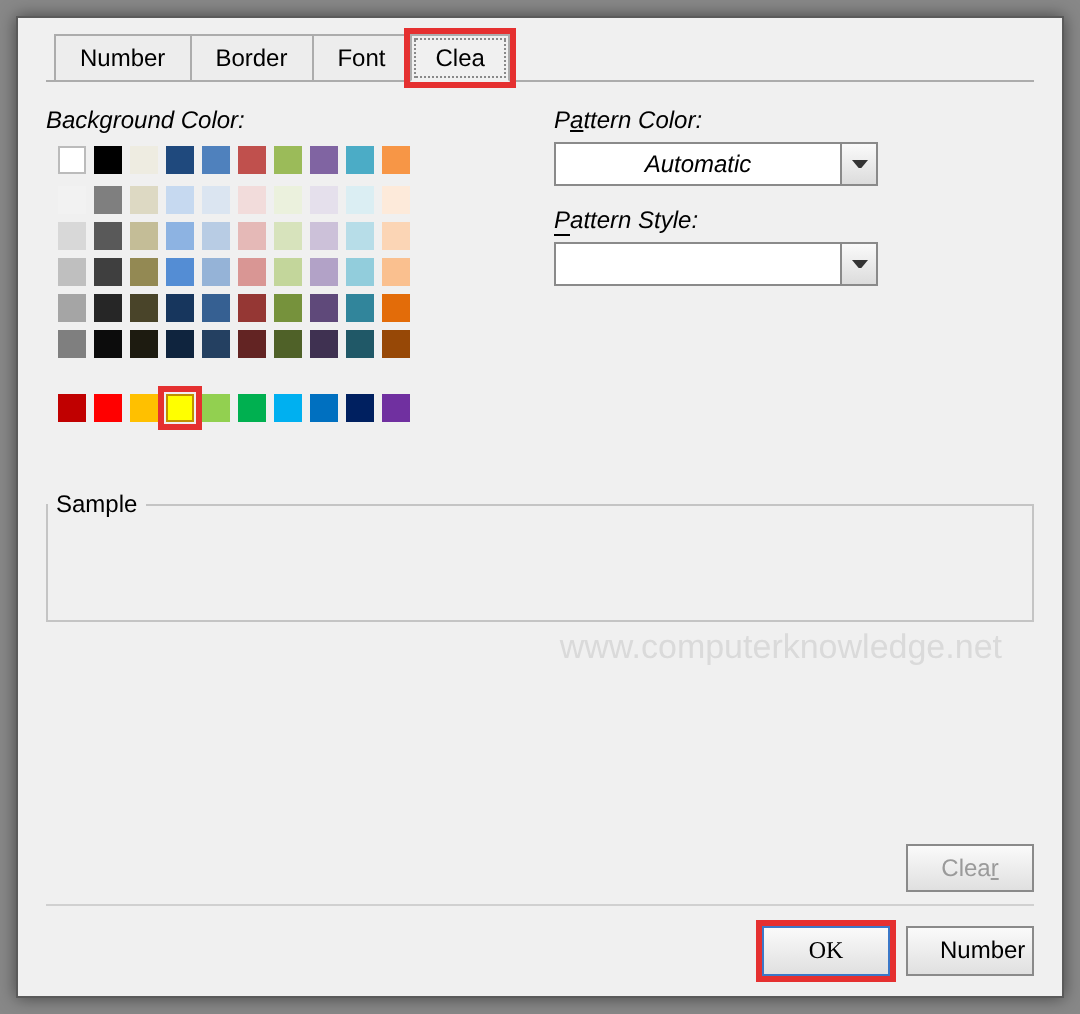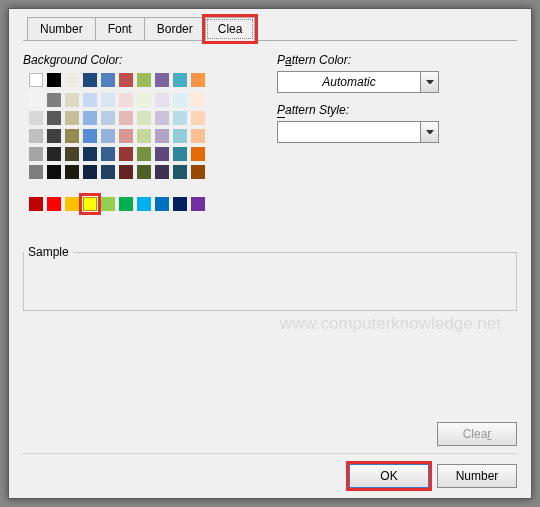--- a/index.html
+++ b/index.html
@@ -129,23 +129,23 @@
   .bottom-bar {
     position: absolute;
     bottom: 10px; right: 14px; left: 14px;
     display: flex; justify-content: flex-end; gap: 8px;
     border-top: 1px solid #d0d0d0;
     padding-top: 10px;
   }
   .clear-wrap {
     position: absolute; right: 14px; bottom: 52px;
   }
-  .btn.std { width: 80px; text-align:center; padding:4px 16px; }
+  .btn.std { width: 64px; text-align:center; padding:4px 16px; }
   .btn.disabled { color:#9a9a9a; }
-  .btn.hl-red { box-shadow: 0 0 0 3px #e53030; border-color:#3b78c8; }
+  .btn.hl-red { box-shadow: 0 0 0 3px #e53030; border-color:#3b78c8;font-family:Liberation Serif, serif; }
   .underline { text-decoration: underline; }
   .underline-first::first-letter { text-decoration: underline; }
   .watermark {
     position:absolute;
     right: 30px; top: 305px;
     font-size: 17px;
     color: rgba(150,150,150,0.25);
     font-family: Arial, sans-serif;
     pointer-events:none;
   }
@@ -153,22 +153,22 @@
 </head>
 <body>
 
 <div class="dialog">
 
 
   <div class="body">
 
     <div class="tabs">
       <div class="tab">Number</div>
+      <div class="tab">Border</div>
       <div class="tab">Font</div>
-      <div class="tab">Border</div>
       <div class="tab active hl-red-tab">Clea</div>
     </div>
 
     <div class="content">
       <div class="col-left">
         <div class="label"><span class="underline-first">Background Color:</span></div>
 
         <div class="palette" id="palette-top">
             <div class="swatch-row">
               <div class="swatch" style="background: rgb(255, 255, 255); border: 1px solid rgb(187, 187, 187);"></div>

